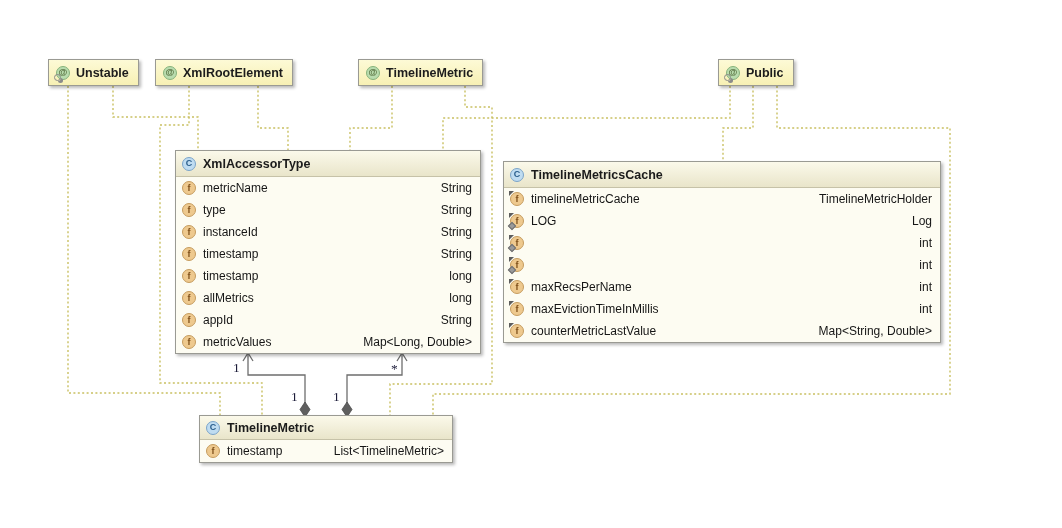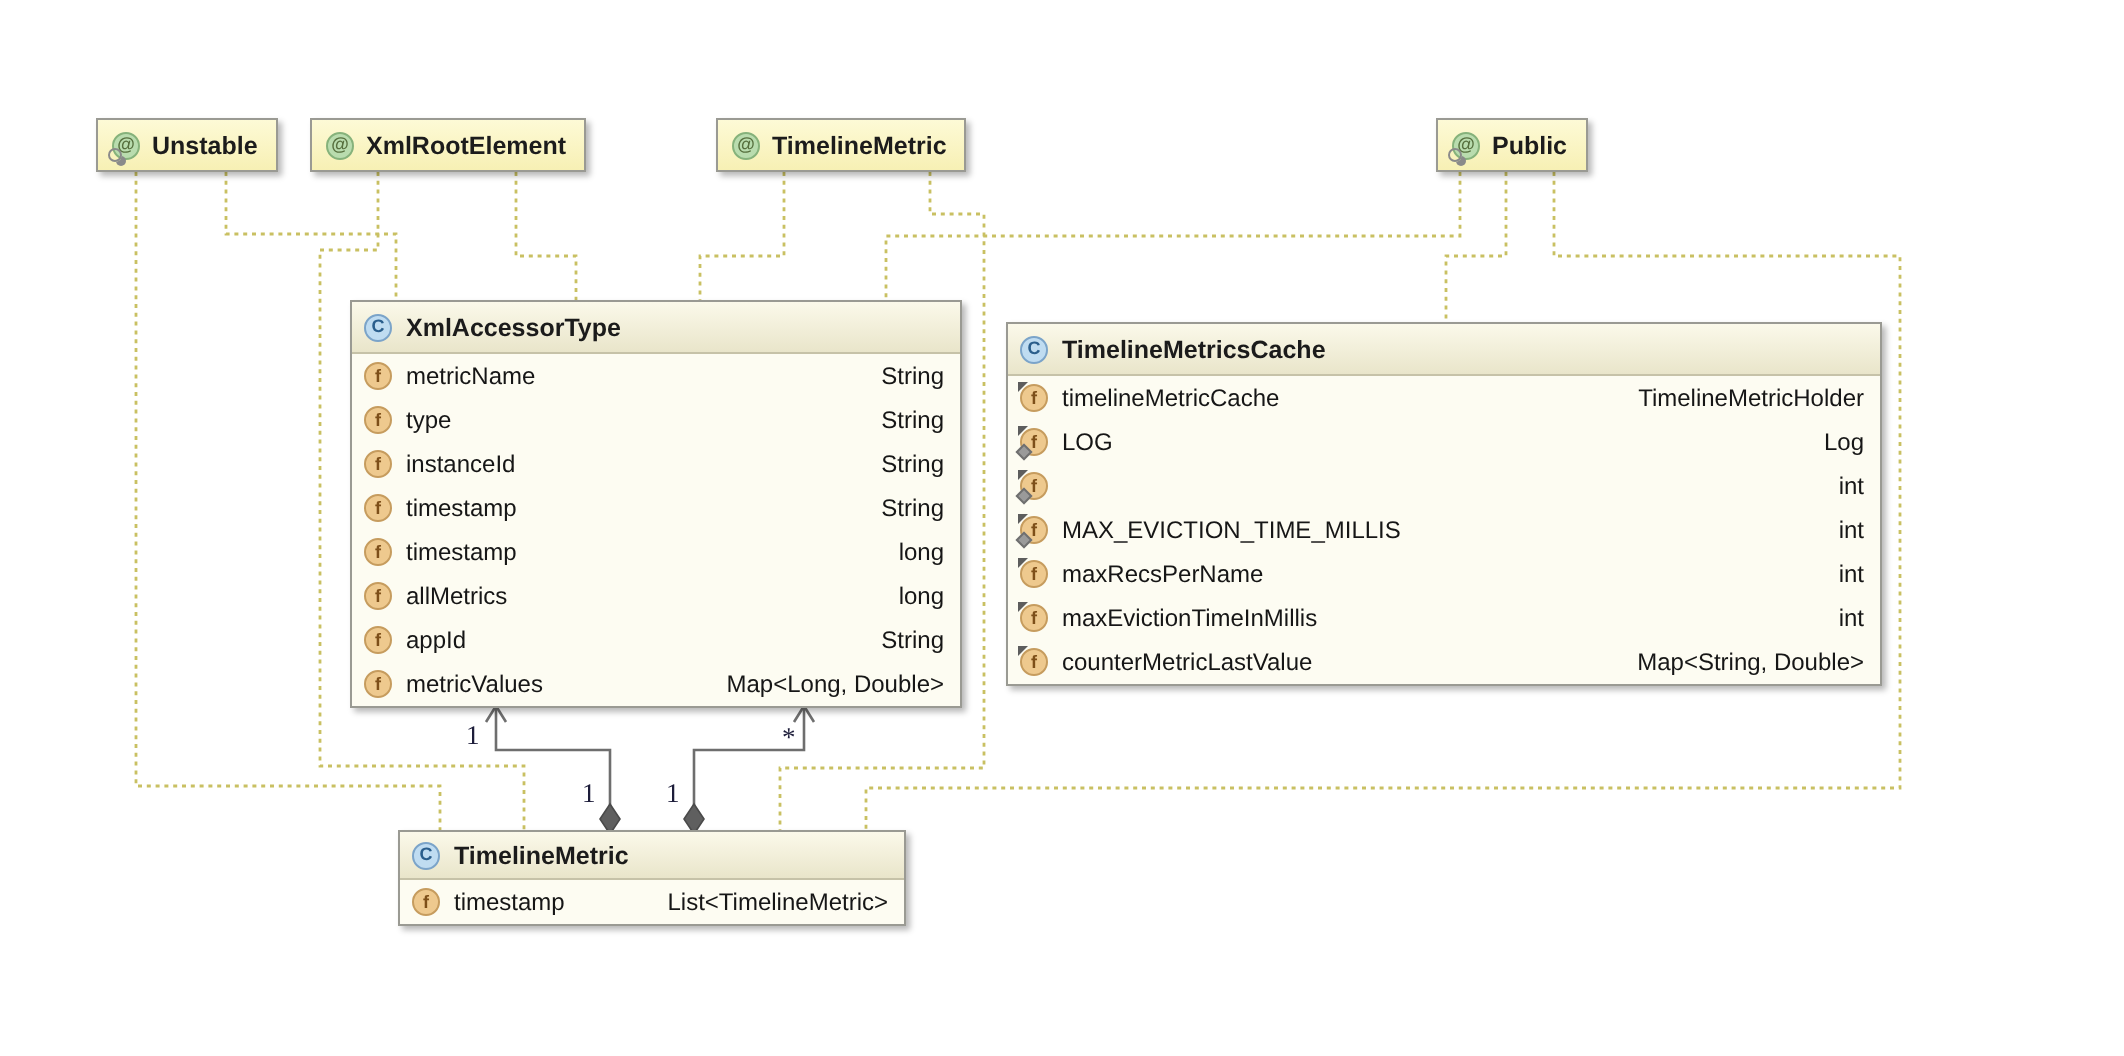--- a/index.html
+++ b/index.html
@@ -152,21 +152,20 @@
       <span class="cicon icon-field mk-final mk-static">f</span>
       <span class="fname">LOG</span>
       <span class="ftype">Log</span>
     </div>
     <div class="row">
       <span class="cicon icon-field mk-final mk-static">f</span>
       <span class="ftype">int</span>
     </div>
     <div class="row">
       <span class="cicon icon-field mk-final mk-static">f</span>
-      <span class="fname">MAX_EVICTION_TIME_MILLIS</span>
       <span class="ftype">int</span>
     </div>
     <div class="row">
       <span class="cicon icon-field mk-final">f</span>
       <span class="fname">maxRecsPerName</span>
       <span class="ftype">int</span>
     </div>
     <div class="row">
       <span class="cicon icon-field mk-final">f</span>
       <span class="fname">maxEvictionTimeInMillis</span>

